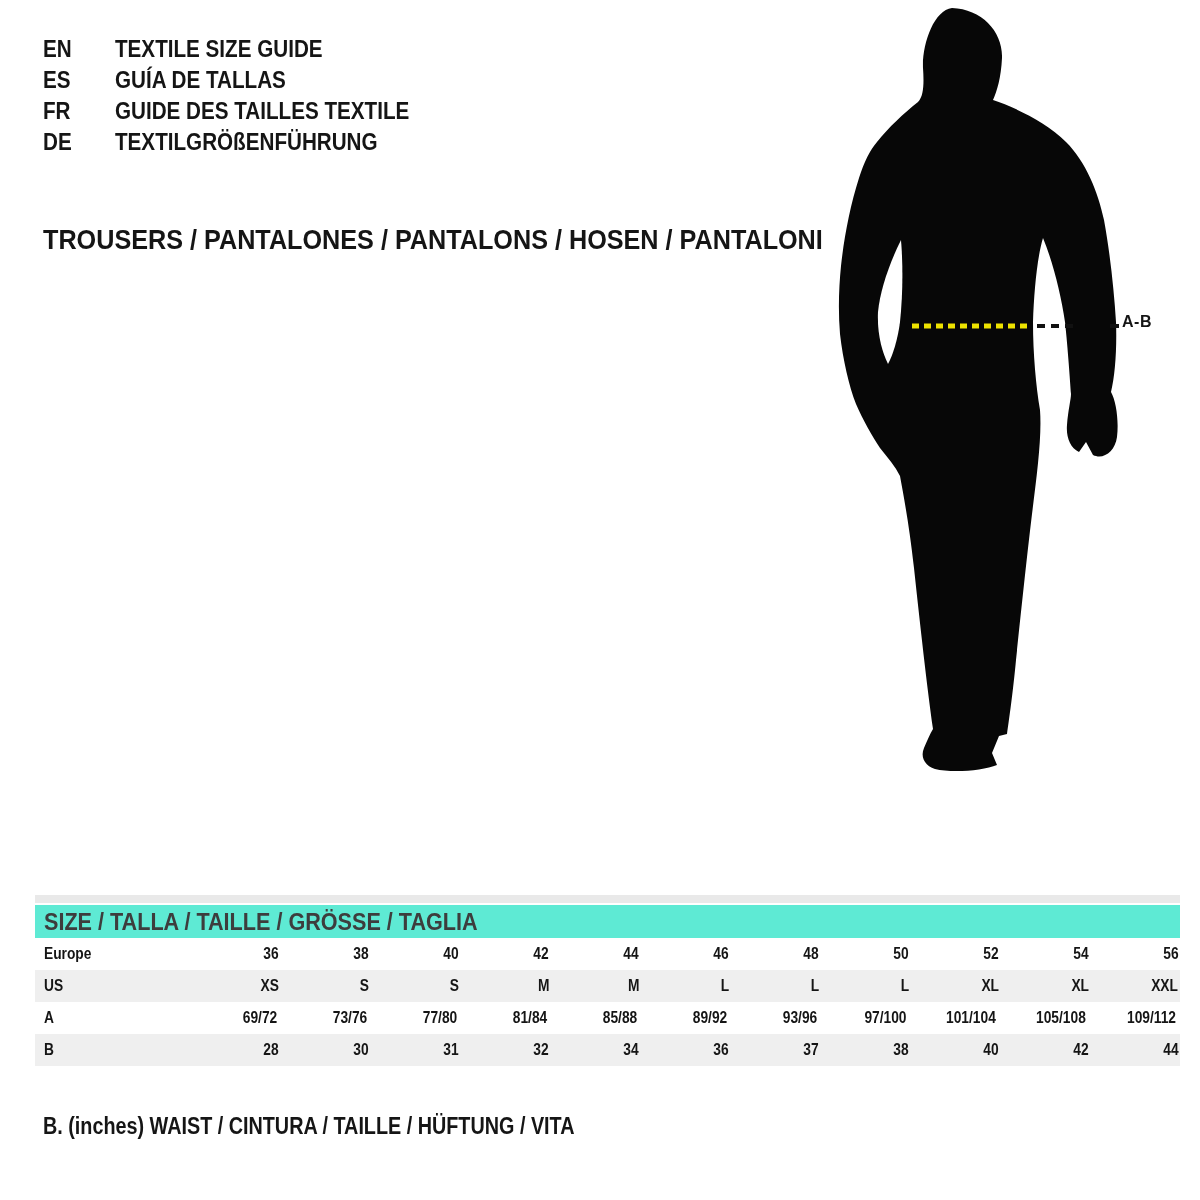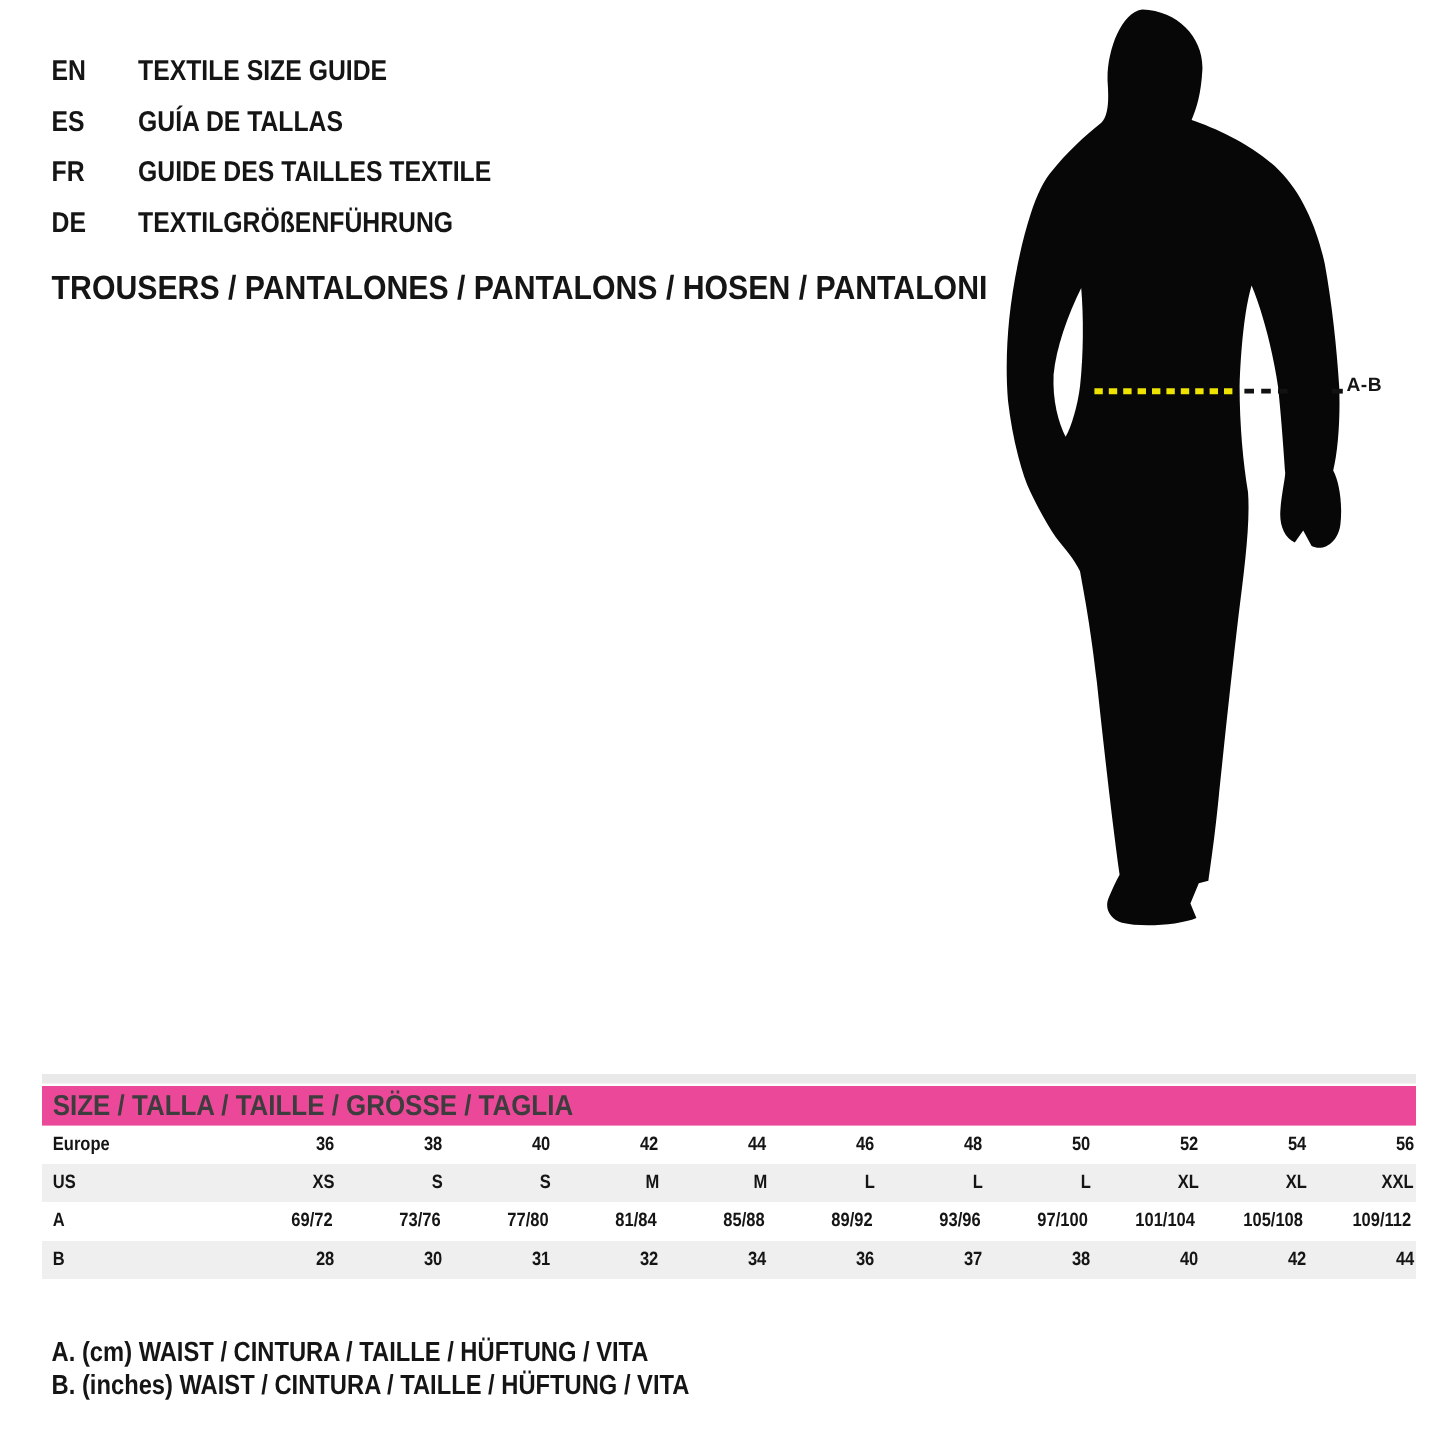--- a/index.html
+++ b/index.html
@@ -4,21 +4,21 @@
 <style>
   html,body { margin:0; padding:0; background:#ffffff; }
   body { width:1200px; height:1200px; font-family:"Liberation Sans", sans-serif; color:#151515; }
   .page { position:relative; width:1200px; height:1200px; background:#ffffff; overflow:hidden; }
 
   .cond   { display:inline-block; transform:scaleX(0.86); transform-origin:0 50%; white-space:nowrap; }
   .cond-c { display:inline-block; transform:scaleX(0.86); transform-origin:50% 50%; white-space:nowrap; }
 
   
   .lang-block { position:absolute; left:43px; top:33px; font-size:24px; font-weight:bold; }
-  .lang-row  { display:flex; height:31px; align-items:center;margin-top:11px; }
+  .lang-row  { display:flex; height:31px; align-items:center; }
   .lang-code { width:72px; }
 
   .category-title { position:absolute; left:43px; top:224px; font-size:28px; font-weight:bold;text-align:center; }
   .category-title .cond { transform:scaleX(0.90); }
 
   
   .figure-svg { position:absolute; left:0; top:0; width:1200px; height:1200px; }
   .ab-label { position:absolute; left:1122px; top:313px; font-size:16px; font-weight:bold; letter-spacing:0.5px; }
 
   .gender-title { position:absolute; left:45px; top:851px; font-size:22px; font-weight:bold; }
@@ -108,21 +108,21 @@
     <line x1="1037" y1="326" x2="1073" y2="326" stroke="#111111" stroke-width="4" stroke-dasharray="8 6"></line>
     <line x1="1110" y1="326" x2="1119" y2="326" stroke="#111111" stroke-width="4"></line>
     <line x1="912" y1="326" x2="1031" y2="326" stroke="#ede200" stroke-width="5" stroke-dasharray="7 5"></line>
   </svg>
 
   <div class="ab-label">A-B</div>
 
 
   <div class="table-top-strip"></div>
   <div class="size-table-wrap">
-    <div class="size-table-header" style="background: #ec4899; color: rgb(61, 61, 61);">
+    <div class="size-table-header" style="background: #5eead4; color: rgb(61, 61, 61);">
         <span class="cond">SIZE / TALLA / TAILLE / GRÖSSE / TAGLIA</span>
       </div>
     <table class="size-table">
       <colgroup>
         <col style="width:155px">
         <col>
           <col>
           <col>
           <col>
           <col>
@@ -188,17 +188,16 @@
             <td><span class="cond-c">38</span></td>
             <td><span class="cond-c">40</span></td>
             <td><span class="cond-c">42</span></td>
             <td><span class="cond-c">44</span></td>
           </tr>
         </tbody>
     </table>
   </div>
 
   <div class="footnotes">
-    <div><span class="cond">A. (cm) WAIST / CINTURA / TAILLE / HÜFTUNG / VITA</span></div>
     <div><span class="cond">B. (inches) WAIST / CINTURA / TAILLE / HÜFTUNG / VITA</span></div>
   </div>
 
 </div>
 
 </body></html>

